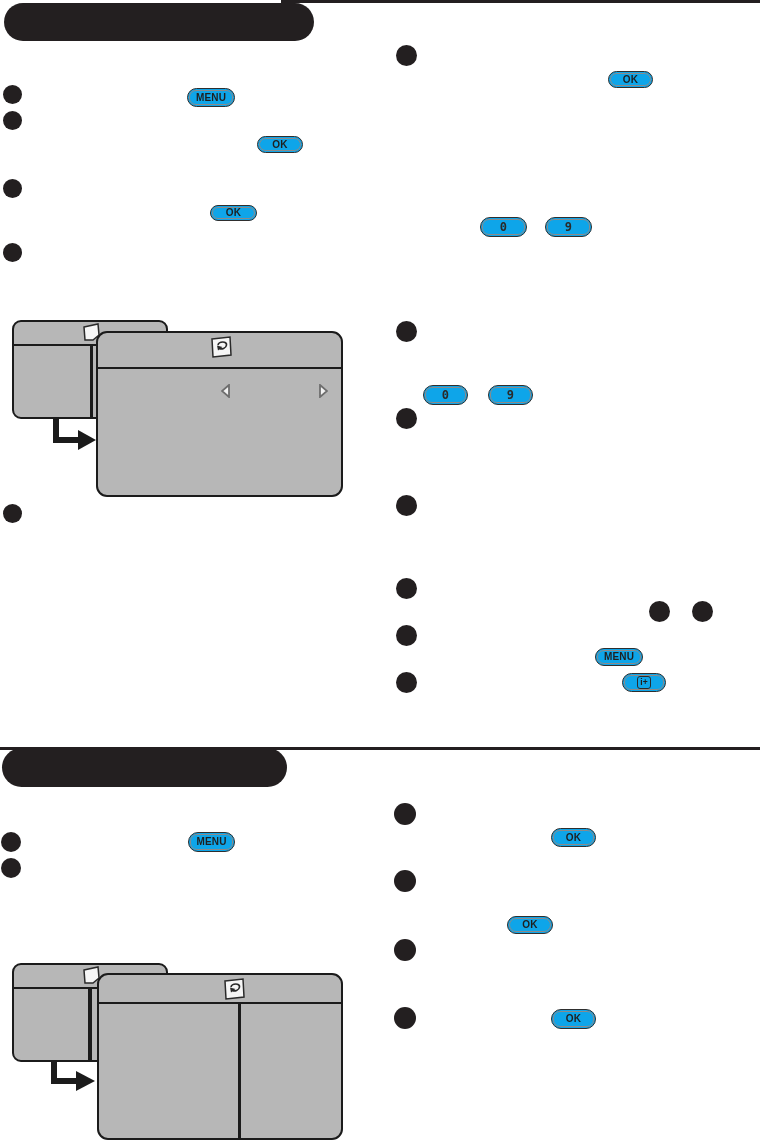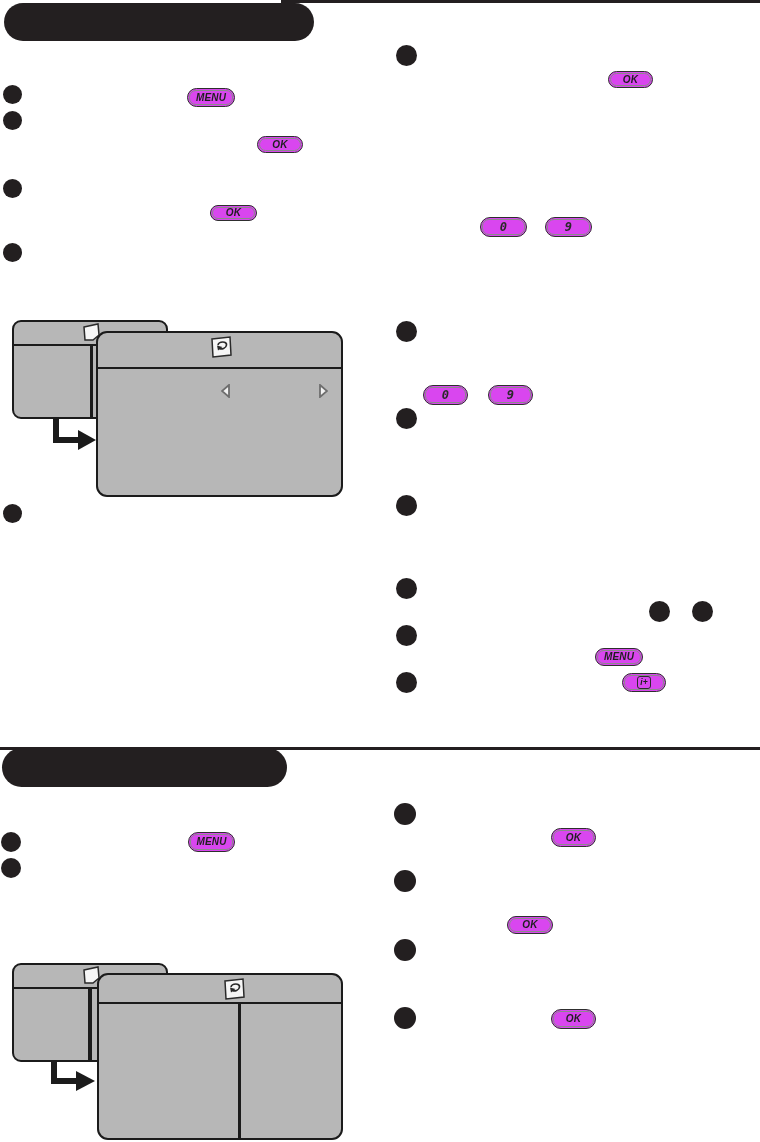--- a/index.html
+++ b/index.html
@@ -11,25 +11,24 @@
     overflow:hidden;
     margin:0 auto;
   }
   .abs{position:absolute;box-sizing:border-box;}
   .rule{background:#231f20;height:2.5px;}
   .pill{background:#231f20;border-radius:20px;}
   .bullet{background:#231f20;border-radius:50%;}
   
   .kbtn{
     position:absolute;box-sizing:border-box;
-    background:#d946ef;
+    background:#0ea5e9;
     border:1.7px solid #2e2e2e;
     border-radius:10px;
     display:flex;
-    font-style:italic;
   }
   .kinner{
     flex:1;align-self:stretch;margin:1px;
     border:1px solid #8a8a8a;border-radius:7px;
     display:flex;align-items:center;justify-content:center;
     font-size:10px;font-weight:700;line-height:1;color:#1f1f1f;
     letter-spacing:.2px;white-space:nowrap;
   }
   .digit .kinner{font-family:"DejaVu Sans Mono", monospace;font-size:12px;font-weight:700;color:#2a2a2a;}
   .infobox{

